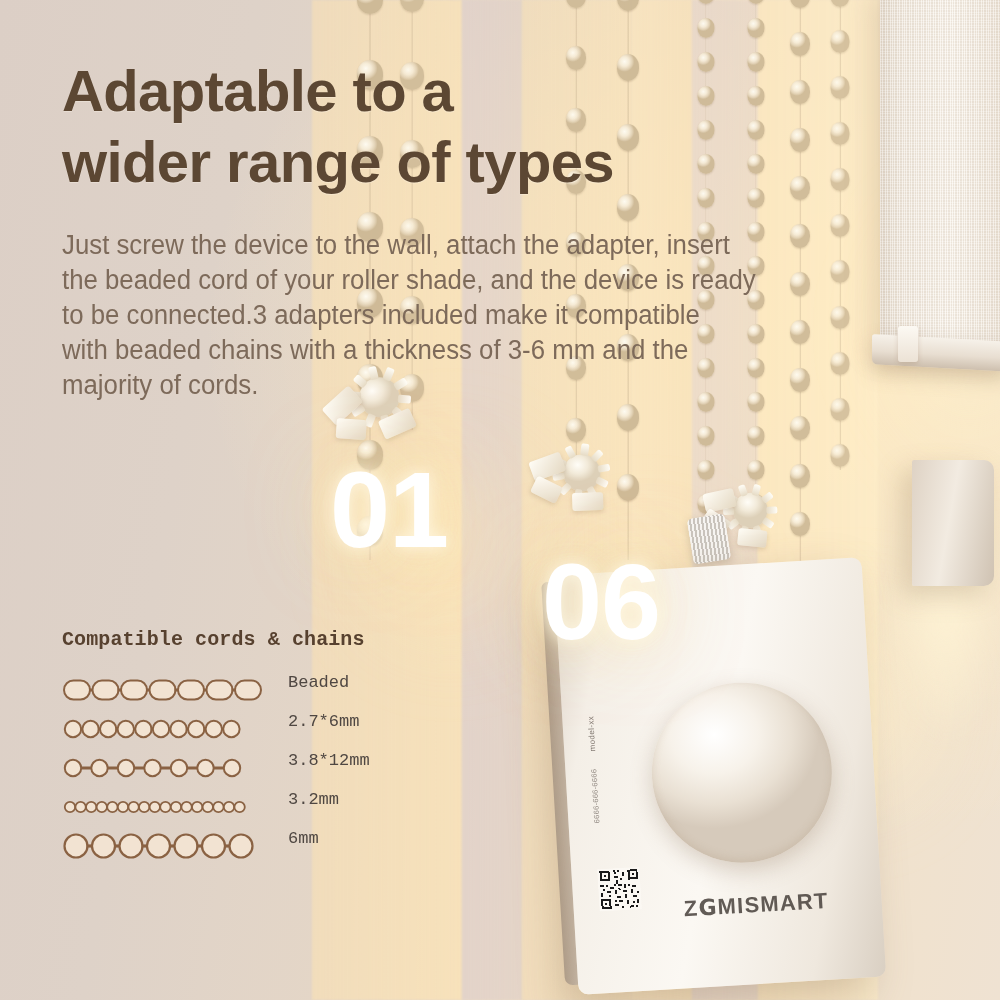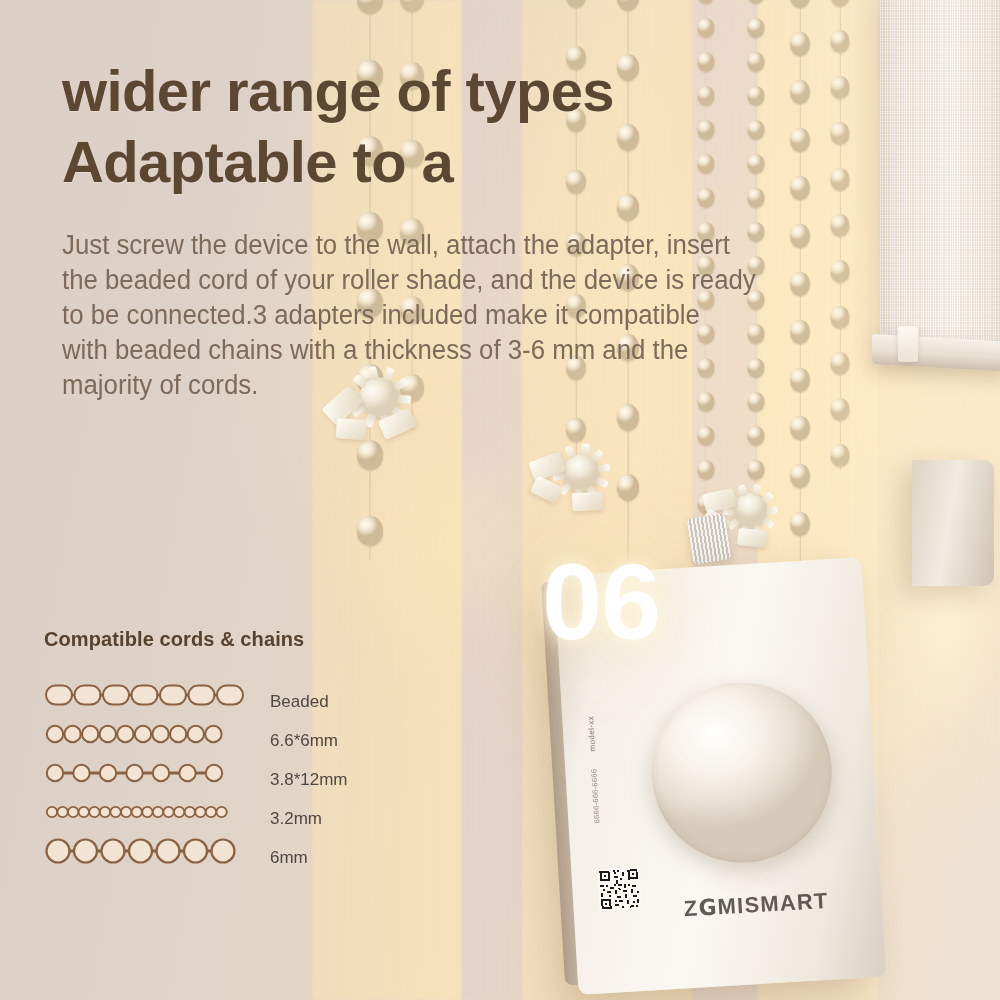--- a/index.html
+++ b/index.html
@@ -181,27 +181,27 @@
   }
   #body {
     position:absolute; left:62px; top:228px; width:862px;
     font-size:27px; line-height:1.30;
     color:#7d6a5a; font-stretch:condensed;
     transform:scaleX(.955); transform-origin:left top;
   }
   #body div { white-space:nowrap; }
 
   
-  #cords { position:absolute; left:44px; top:628px; width:400px; }
+  #cords { position:absolute; left:62px; top:628px; width:400px;font-family:Liberation Mono, monospace; }
   #cordstitle {
     font-size:20px; font-weight:700; color:#57412f;
     letter-spacing:.1px; margin-bottom:22px;
   }
   .cordrow {
-    display:flex; align-items:flex-end;
+    display:flex; align-items:flex-start;
     height:39px;
   }
   .cordart { width:210px; flex:0 0 210px; }
   .cordlabel {
     font-size:17px; color:#4f4742; padding-left:16px;
   }
   .cordart svg { display:block; }
 </style>
 </head>
 <body>
@@ -450,25 +450,26 @@
             <rect x="18" y="19" width="1" height="1"></rect>
           </g>
         </svg>
       </div>
       <div id="brand">
         <span>Z</span><span class="stylised">G</span><span>MISMART</span>
       </div>
     </div>
   </div>
 
+  <div class="stepnum" id="step1">01</div>
   <div class="stepnum" id="step2">06</div>
 
   <div id="headline">
+    <div>Adaptable to a</div>
     <div>wider range of types</div>
-    <div>Adaptable to a</div>
   </div>
 
   <div id="body">
     <div>Just screw the device to the wall, attach the adapter, insert</div>
     <div>the beaded cord of your roller shade, and the device is ready</div>
     <div>to be connected.3 adapters included make it compatible</div>
     <div>with beaded chains with a thickness of 3-6 mm and the</div>
     <div>majority of cords.</div>
   </div>
 
@@ -512,21 +513,21 @@
               <line x1="106.2" y1="17" x2="109.39999999999999" y2="17" stroke="#8a6243" stroke-width="3"></line>
               <circle cx="116.6" cy="17" r="8.2" fill="#f2e3d2" stroke="#8a6243" stroke-width="2"></circle>
               <line x1="123.8" y1="17" x2="126.99999999999999" y2="17" stroke="#8a6243" stroke-width="3"></line>
               <circle cx="134.2" cy="17" r="8.2" fill="#f2e3d2" stroke="#8a6243" stroke-width="2"></circle>
               <line x1="141.39999999999998" y1="17" x2="144.6" y2="17" stroke="#8a6243" stroke-width="3"></line>
               <circle cx="151.79999999999998" cy="17" r="8.2" fill="#f2e3d2" stroke="#8a6243" stroke-width="2"></circle>
               <line x1="158.99999999999997" y1="17" x2="162.2" y2="17" stroke="#8a6243" stroke-width="3"></line>
               <circle cx="169.39999999999998" cy="17" r="8.2" fill="#f2e3d2" stroke="#8a6243" stroke-width="2"></circle>
             </svg>
           </div>
-          <div class="cordlabel">6.6*6mm</div>
+          <div class="cordlabel">2.7*6mm</div>
         </div>
         <div class="cordrow">
           <div class="cordart">
             <svg width="210" height="34" viewBox="0 0 210 34">
               <circle cx="11" cy="17" r="8.2" fill="#f2e3d2" stroke="#8a6243" stroke-width="2"></circle>
               <line x1="19.2" y1="17" x2="29.3" y2="17" stroke="#8a6243" stroke-width="3"></line>
               <circle cx="37.5" cy="17" r="8.2" fill="#f2e3d2" stroke="#8a6243" stroke-width="2"></circle>
               <line x1="45.7" y1="17" x2="55.8" y2="17" stroke="#8a6243" stroke-width="3"></line>
               <circle cx="64" cy="17" r="8.2" fill="#f2e3d2" stroke="#8a6243" stroke-width="2"></circle>
               <line x1="72.2" y1="17" x2="82.3" y2="17" stroke="#8a6243" stroke-width="3"></line>

